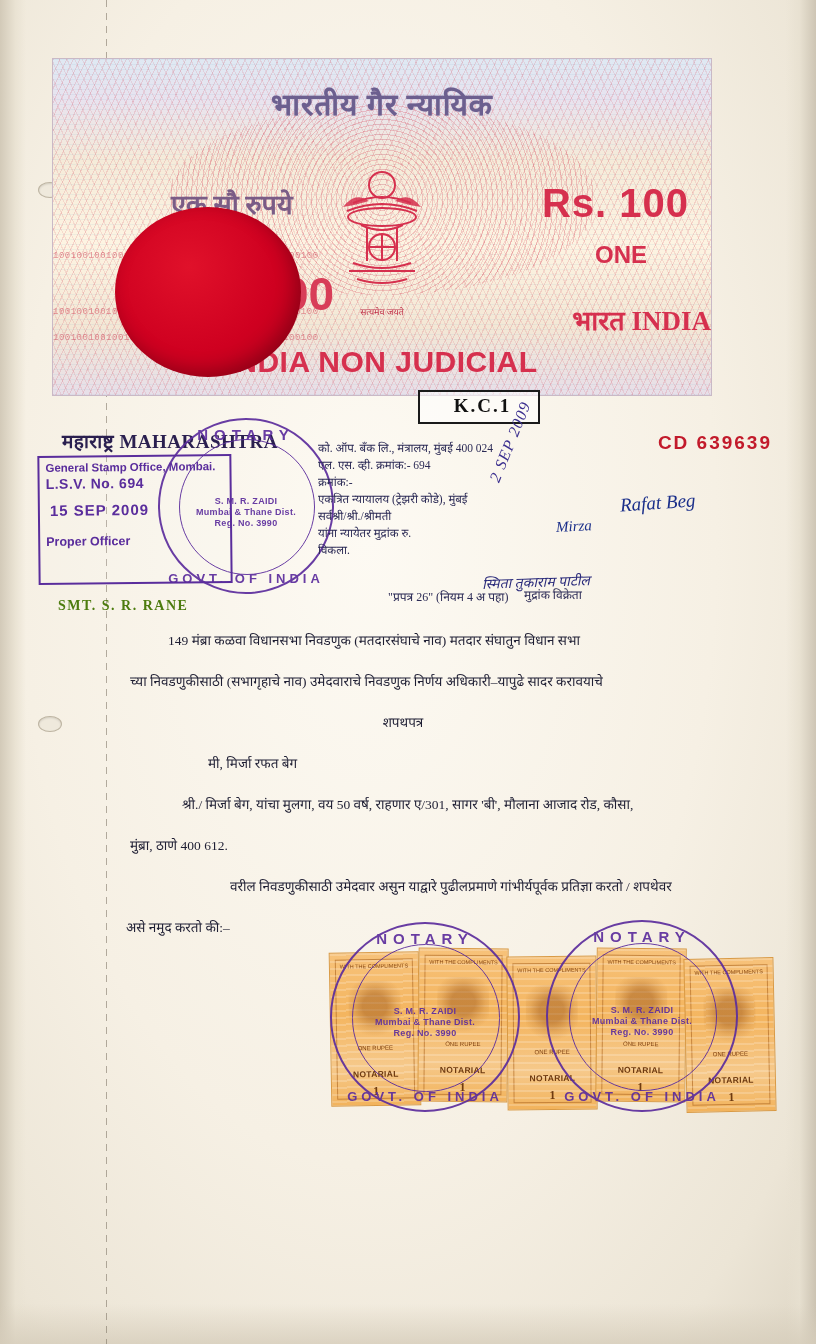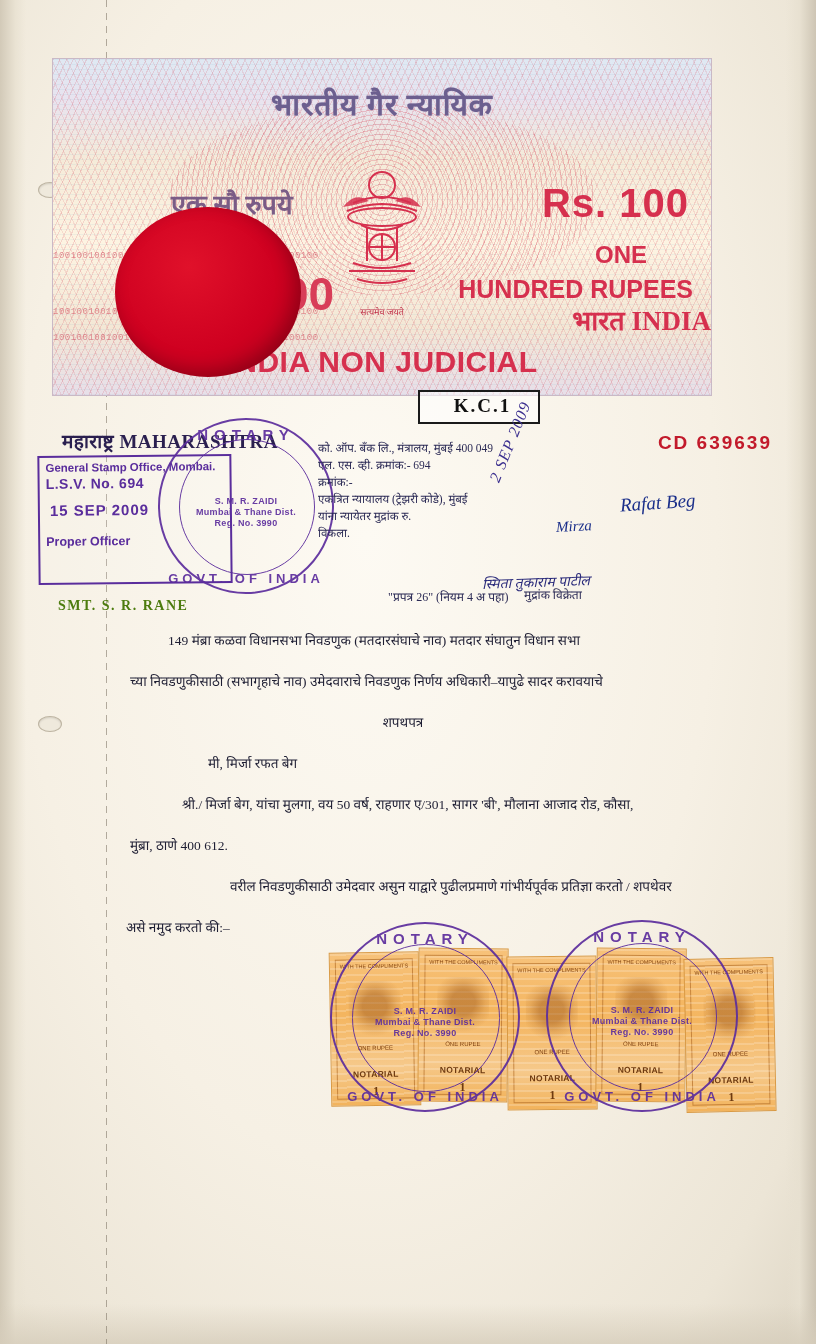--- a/index.html
+++ b/index.html
@@ -474,21 +474,20 @@
           <path d="M20 52 q12 -16 26 -6 q-13 4 -26 6z"></path>
           <path d="M98 52 q-12 -16 -26 -6 q13 4 26 6z"></path>
         </g>
       </svg>
     </div>
     <div class="emblem-motto">सत्यमेव जयते</div>
 
     <div class="stamp-bignum">00</div>
     <div class="stamp-rs">Rs. 100</div>
     <div class="stamp-one">ONE</div>
-    <div class="stamp-hundred">HUNDRED RUPEES</div>
     <div class="stamp-bharat-india">भारत INDIA</div>
     <div class="stamp-nonjudicial">INDIA NON JUDICIAL</div>
 
     <div class="red-seal"></div>
   </div>
 
   <div class="kc-box">
     <div class="kc-text">K.C.1</div>
   </div>
 
@@ -507,24 +506,25 @@
     <div class="curve-top">NOTARY</div>
     <div class="seal-mid">
       <div>S. M. R. ZAIDI</div>
       <div>Mumbai &amp; Thane Dist.</div>
       <div>Reg. No. 3990</div>
     </div>
     <div class="curve-bottom">GOVT. OF INDIA</div>
   </div>
 
   <div class="typed-block">
-    <div>को. ऑप. बँक लि., मंत्रालय, मुंबई 400 049</div>
+    <div>को. ऑप. बँक लि., मंत्रालय, मुंबई 400 024</div>
     <div>एल. एस. व्ही. क्रमांक:- 694</div>
     <div>क्रमांक:-</div>
     <div>एकत्रित न्यायालय (ट्रेझरी कोडे), मुंबई</div>
+    <div>सर्वश्री/श्री./श्रीमती</div>
     <div>यांना न्यायेतर मुद्रांक रु.</div>
     <div>विकला.</div>
   </div>
   <div class="niyam">
     <span>"प्रपत्र 26"</span>
     <span>(नियम 4 अ पहा)</span>
   </div>
   <div class="vikreta">मुद्रांक विक्रेता</div>
 
   <div class="hand hand-name">Rafat Beg</div>

